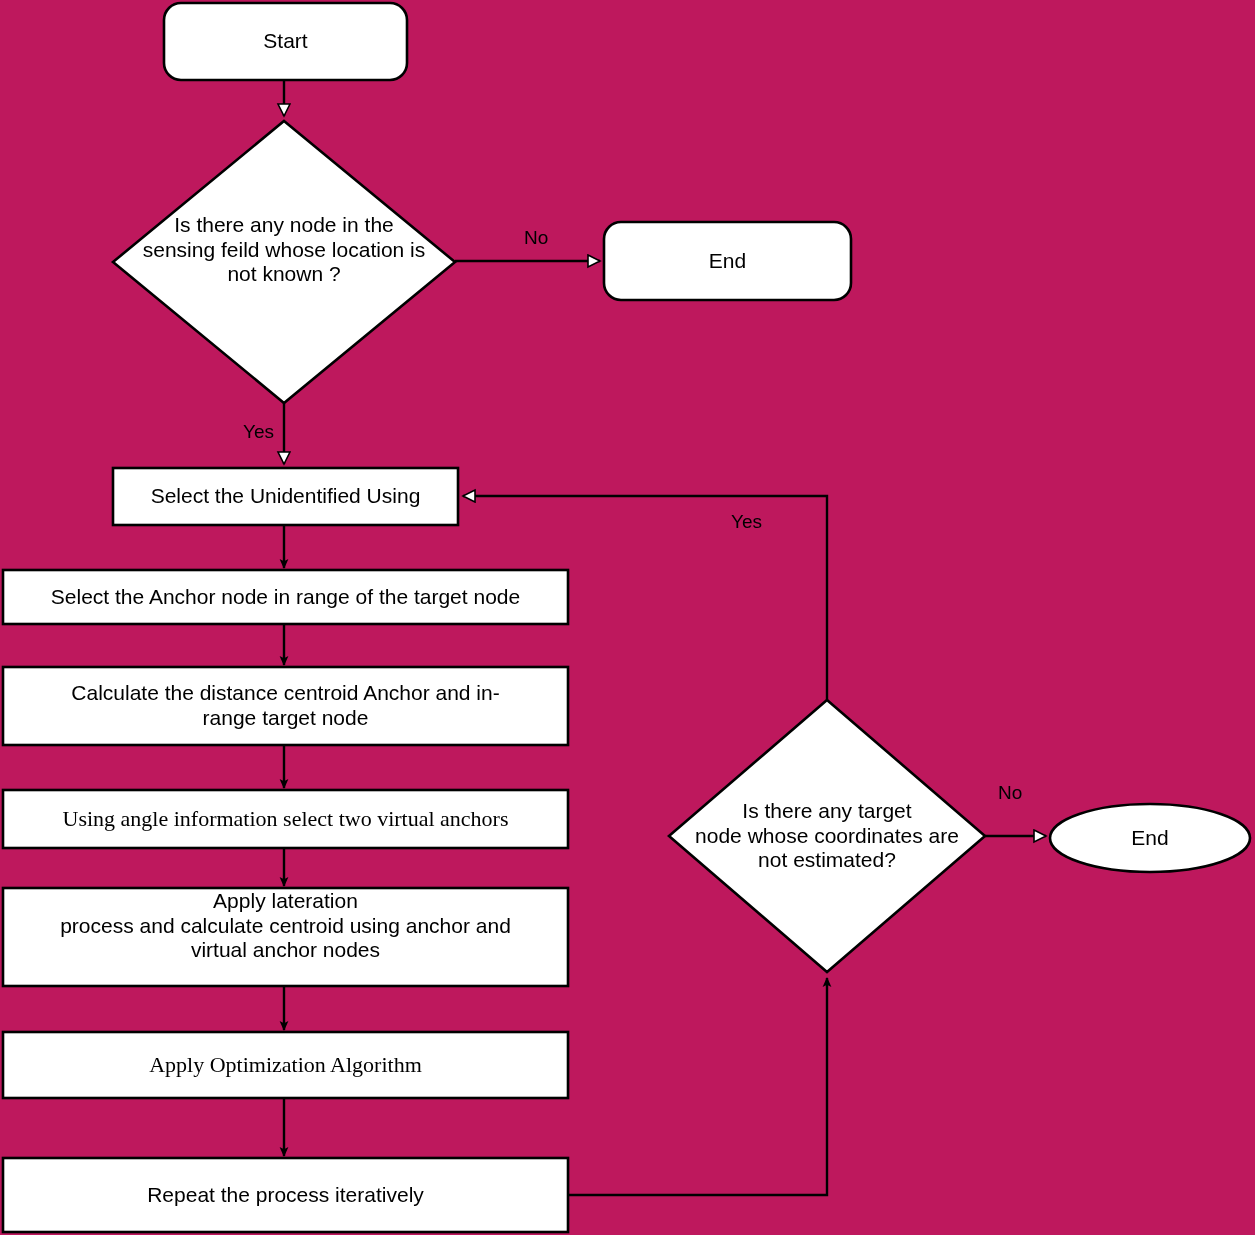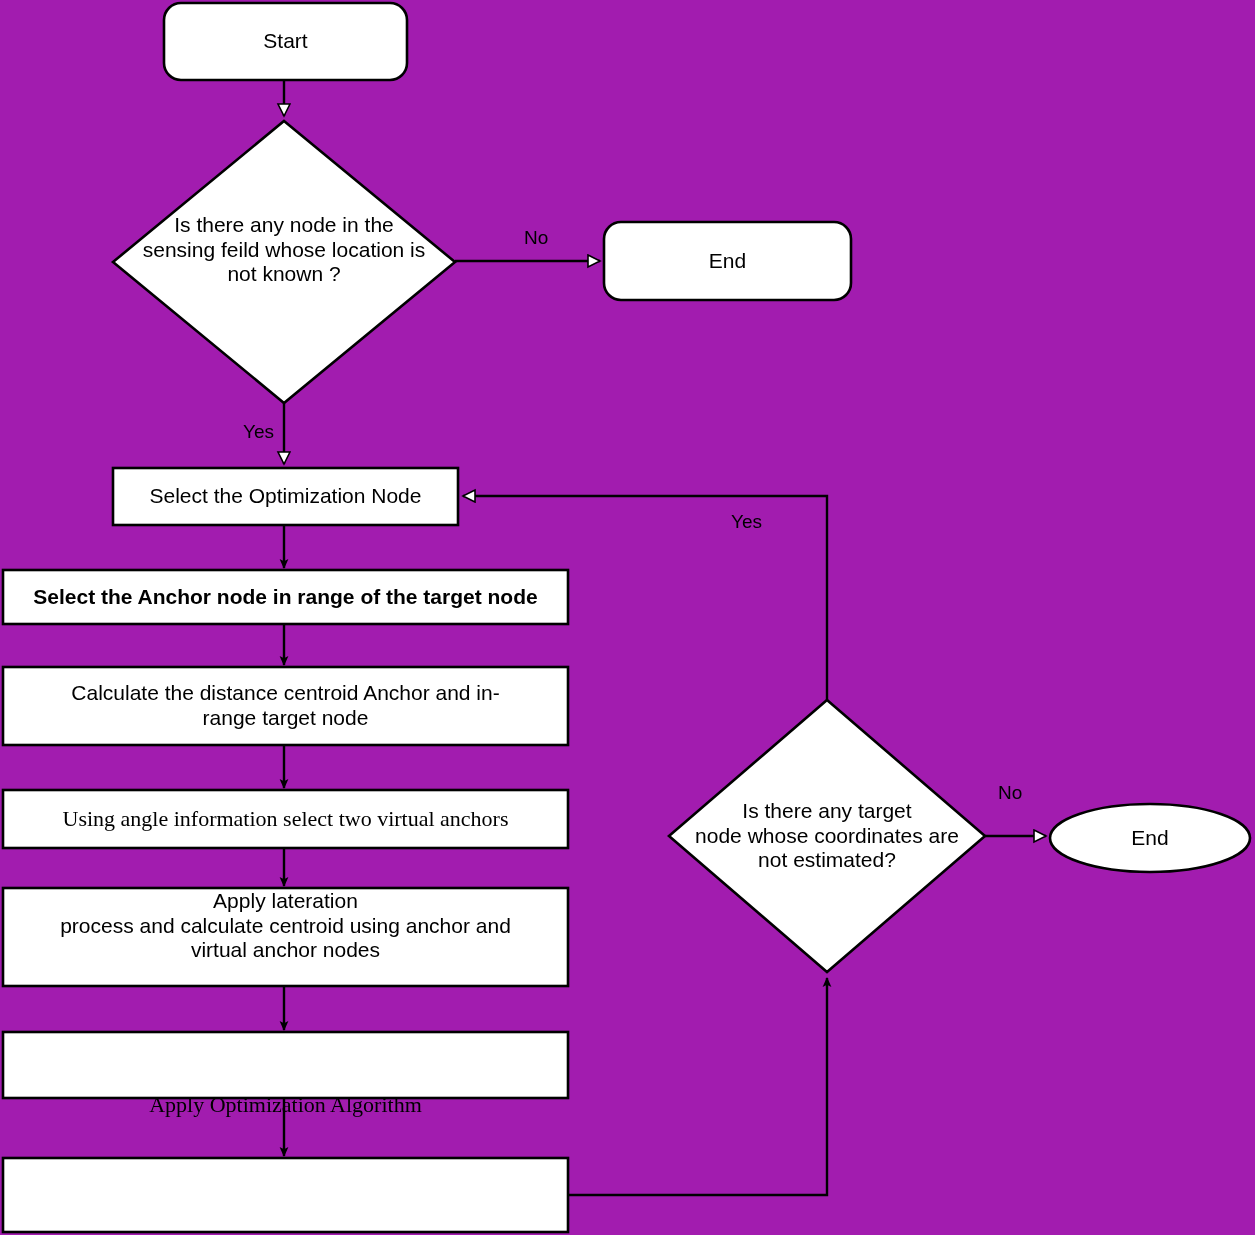--- a/index.html
+++ b/index.html
@@ -5,21 +5,21 @@
 <style>
   html, body {
     margin: 0;
     padding: 0;
     background: #ffffff;
   }
   #canvas {
     position: relative;
     width: 1255px;
     height: 1235px;
-    background: #a21caf;
+    background: #be185d;
     overflow: hidden;
     font-family: "Liberation Sans", sans-serif;
   }
   #flow-svg {
     position: absolute;
     left: 0;
     top: 0;
     width: 1255px;
     height: 1235px;
   }
@@ -125,35 +125,36 @@
   </svg>
 
   <div class="node-label" style="left:164px; top:3px; width:243px; height:77px;">Start</div>
 
   <div class="node-label" style="left:119px; top:184px; width:330px; height:132px;">Is there any node in the
 sensing feild whose location is
 not known ?</div>
 
   <div class="node-label" style="left:604px; top:222px; width:247px; height:78px;">End</div>
 
-  <div class="node-label" style="left:113px; top:468px; width:345px; height:57px;">Select the Optimization Node</div>
+  <div class="node-label" style="left:113px; top:468px; width:345px; height:57px;">Select the Unidentified Using</div>
 
-  <div class="node-label" style="left:3px; top:570px; width:565px; height:54px;font-weight:bold;">Select the Anchor node in range of the target node</div>
+  <div class="node-label" style="left:3px; top:570px; width:565px; height:54px;">Select the Anchor node in range of the target node</div>
 
   <div class="node-label" style="left:3px; top:667px; width:565px; height:78px;">Calculate the distance centroid Anchor and in-
 range target node</div>
 
   <div class="node-label serif" style="left:3px; top:790px; width:565px; height:58px;">Using angle information select two virtual anchors</div>
 
   <div class="node-label" style="left:3px; top:888px; width:565px; height:76px;">Apply lateration
 process and calculate centroid using anchor and
 virtual anchor nodes</div>
 
-  <div class="node-label serif" style="left:3px; top:1032px; width:565px; height:66px;margin-top:40px;">Apply Optimization Algorithm</div>
+  <div class="node-label serif" style="left:3px; top:1032px; width:565px; height:66px;">Apply Optimization Algorithm</div>
 
+  <div class="node-label" style="left:3px; top:1158px; width:565px; height:74px;">Repeat the process iteratively</div>
 
   <div class="node-label" style="left:669px; top:775px; width:316px; height:122px;">Is there any target
 node whose coordinates are
 not estimated?</div>
 
   <div class="node-label" style="left:1050px; top:804px; width:200px; height:68px;">End</div>
 
   <div class="edge-label" style="left:524px; top:228px;">No</div>
 
   <div class="edge-label" style="left:243px; top:422px;">Yes</div>

